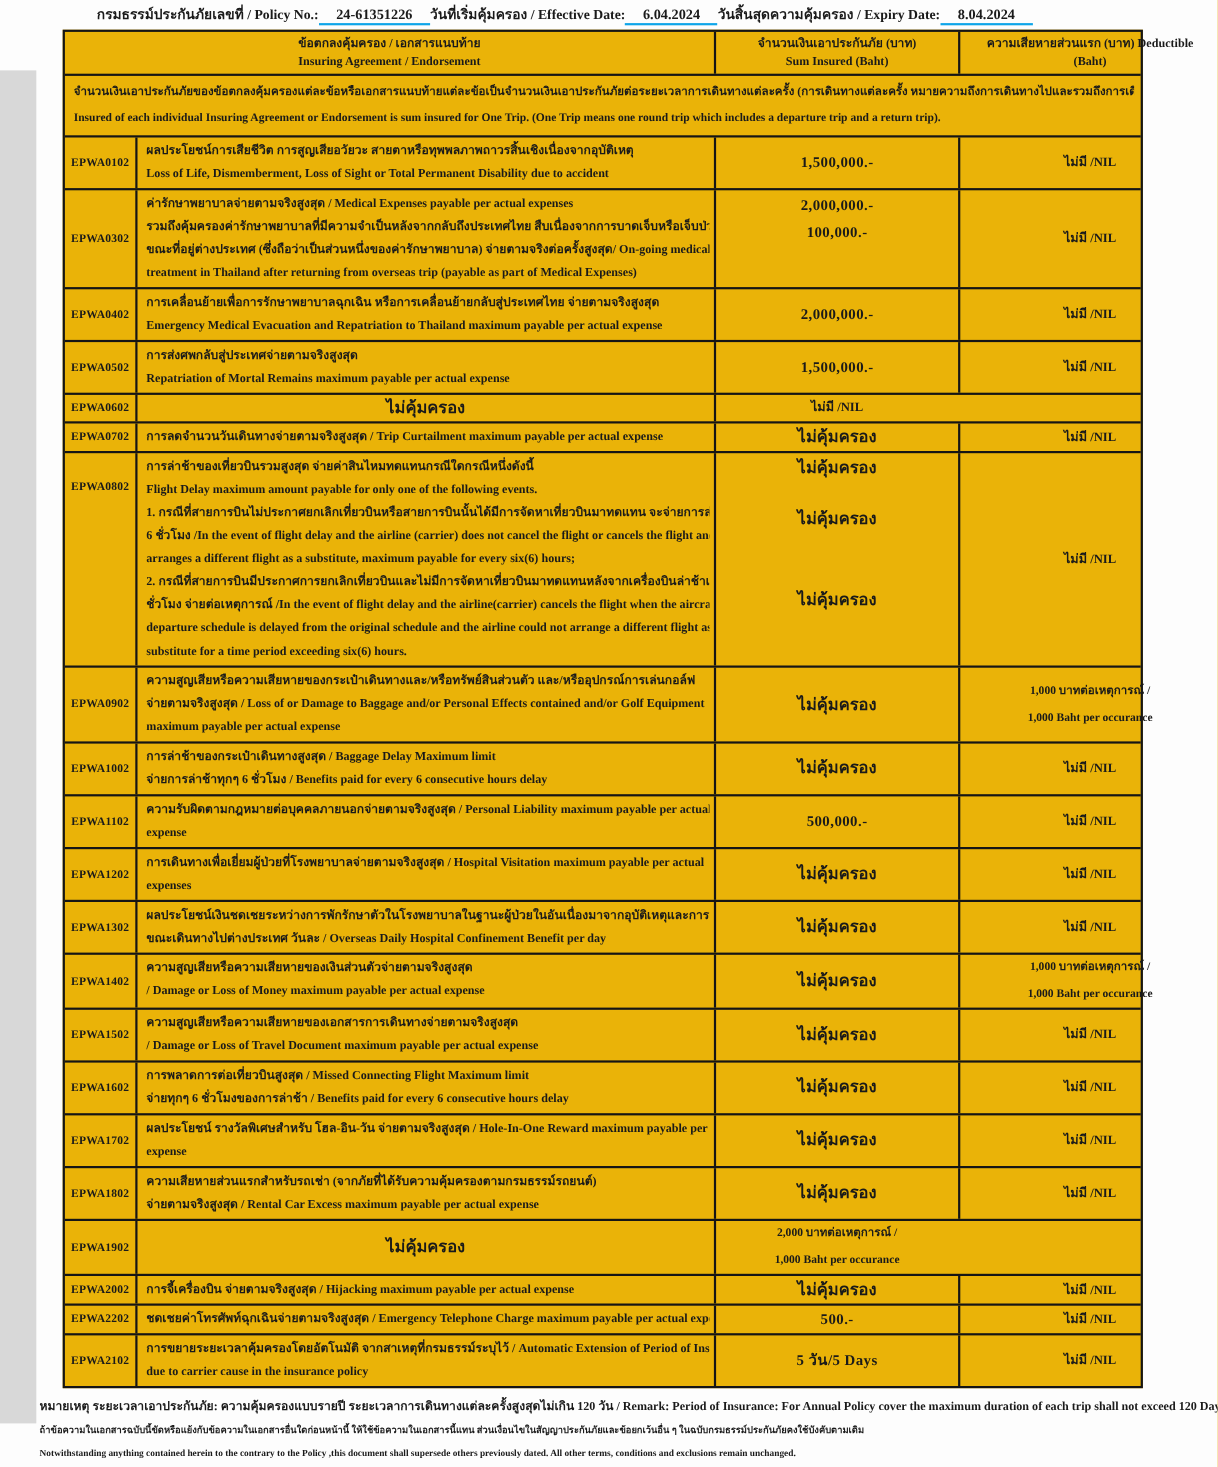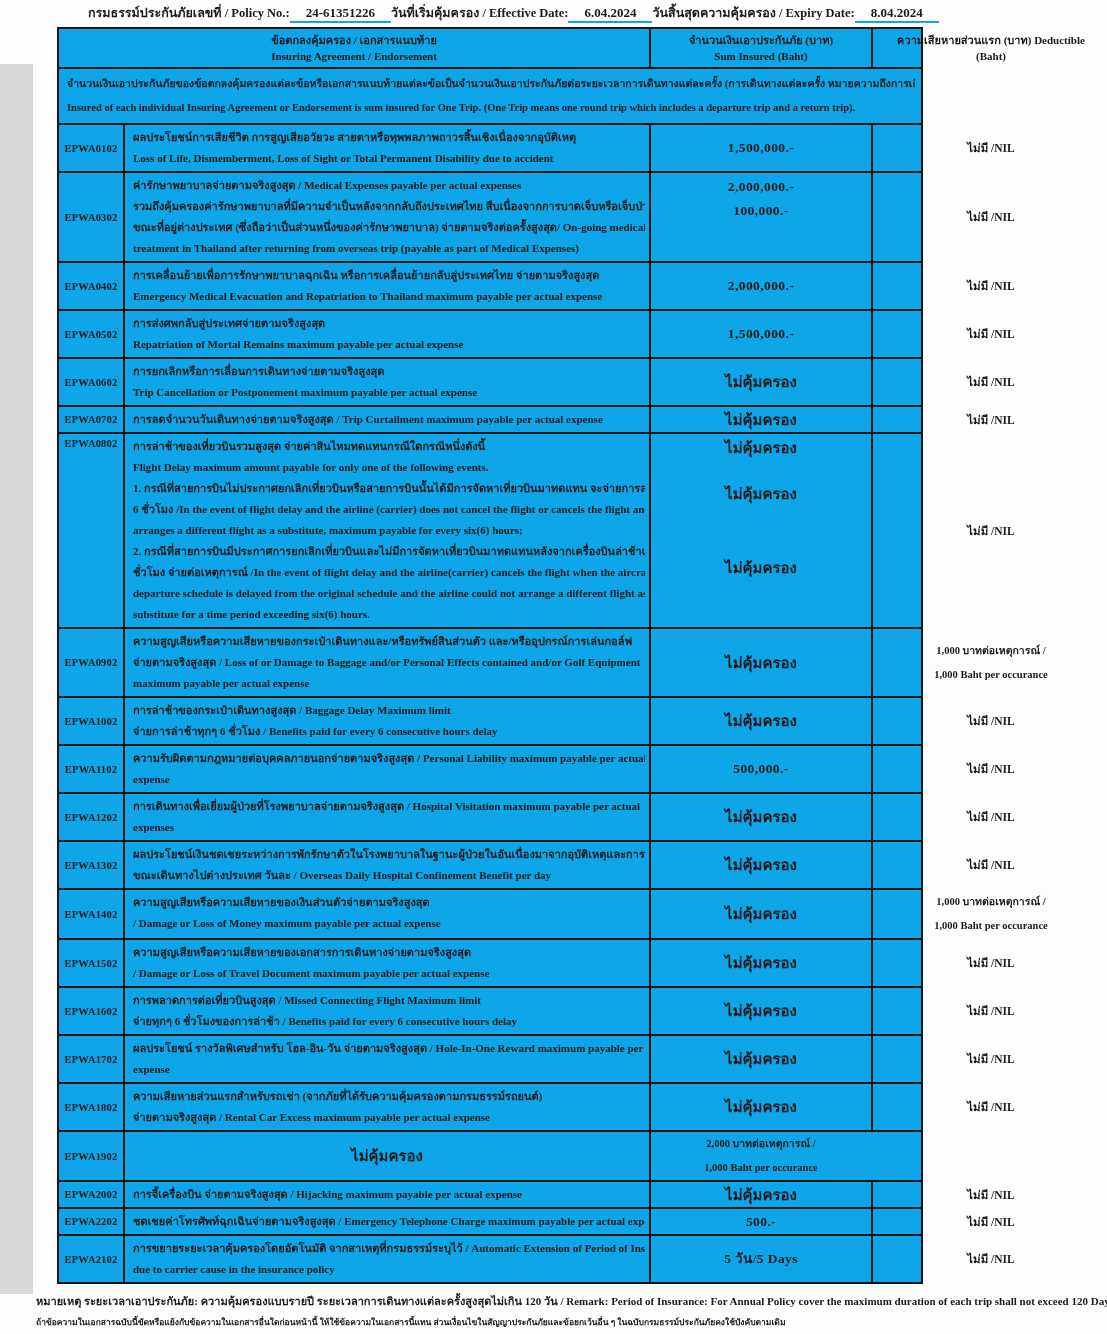--- a/index.html
+++ b/index.html
@@ -23,24 +23,24 @@
     font-size:13px;white-space:nowrap;
   }
   .tl-label{font-size:12.5px;}
   .uval{
     border-bottom:2px solid #0ea5e9;
     padding:0 16px;font-size:13px;text-align:center;
   }
   
   .ptable{
     margin:4px 0 0 57px;
-    width:866px;
+    width:982px;
     border:2px solid #151515;
     box-sizing:border-box;
-    background:#0ea5e9;
+    background:#eab308;
   }
   .trow-h{display:grid;grid-template-columns:590px 222px 238px;}
   .hcell{padding:3px 2px;text-align:center;}
   .hc2,.hc3{border-left:2px solid #151515;}
   .hline{font-size:11px;line-height:16px;}
   .intro{border-top:2px solid #151515;padding:3px 6px 3px 8px;}
   .iline{font-size:10.5px;line-height:24px;white-space:nowrap;overflow:hidden;}
   .trow{
     display:grid;grid-template-columns:64px 526px 222px 238px;
     border-top:2px solid #151515;
@@ -63,21 +63,21 @@
   .amount{font-size:13.5px;letter-spacing:0.4px;line-height:24px;}
   .not-covered{font-size:15px;line-height:24px;}
   .nil-text{font-size:11.5px;line-height:20px;}
   .ded-small{font-size:10.5px;line-height:24px;}
   .sum-top{justify-content:flex-start;padding-top:2px;}
   .sum-spread{justify-content:flex-start;}
   .sum-spread .not-covered:nth-child(1){margin-top:2px;}
   .sum-spread .not-covered:nth-child(2){margin-top:22px;}
   .sum-spread .not-covered:nth-child(3){margin-top:50px;}
   
-  #rows .trow:nth-child(7) .cell-code{align-items:flex-start;padding-top:4px;}
+  #rows .trow:nth-child(7) .cell-code{align-items:flex-start;padding-top:25px;}
   
   .footer{margin:6px 0 0 36px;}
   .fline1{font-size:11px;line-height:22px;white-space:nowrap;}
   .fline2{font-size:8.5px;line-height:21px;white-space:nowrap;}
   .fline3{font-size:8.5px;line-height:21px;white-space:nowrap;}
 </style>
 </head>
 <body>
 
 <div class="scan-edge"></div>
@@ -176,24 +176,20 @@
             <div class="amount">1,500,000.-</div>
           </div>
           <div class="cell cell-ded">
             <div class="nil-text">ไม่มี /NIL</div>
           </div>
         </div>
         <div class="trow">
           <div class="cell cell-code">
             <div class="code-text">EPWA0602</div>
           </div>
-          <div class="cell cell-desc">
-            <div class="line">การยกเลิกหรือการเลื่อนการเดินทางจ่ายตามจริงสูงสุด</div>
-            <div class="line">Trip Cancellation or Postponement maximum payable per actual expense</div>
-          </div>
           <div class="cell cell-sum">
             <div class="not-covered">ไม่คุ้มครอง</div>
           </div>
           <div class="cell cell-ded">
             <div class="nil-text">ไม่มี /NIL</div>
           </div>
         </div>
         <div class="trow">
           <div class="cell cell-code">
             <div class="code-text">EPWA0702</div>

